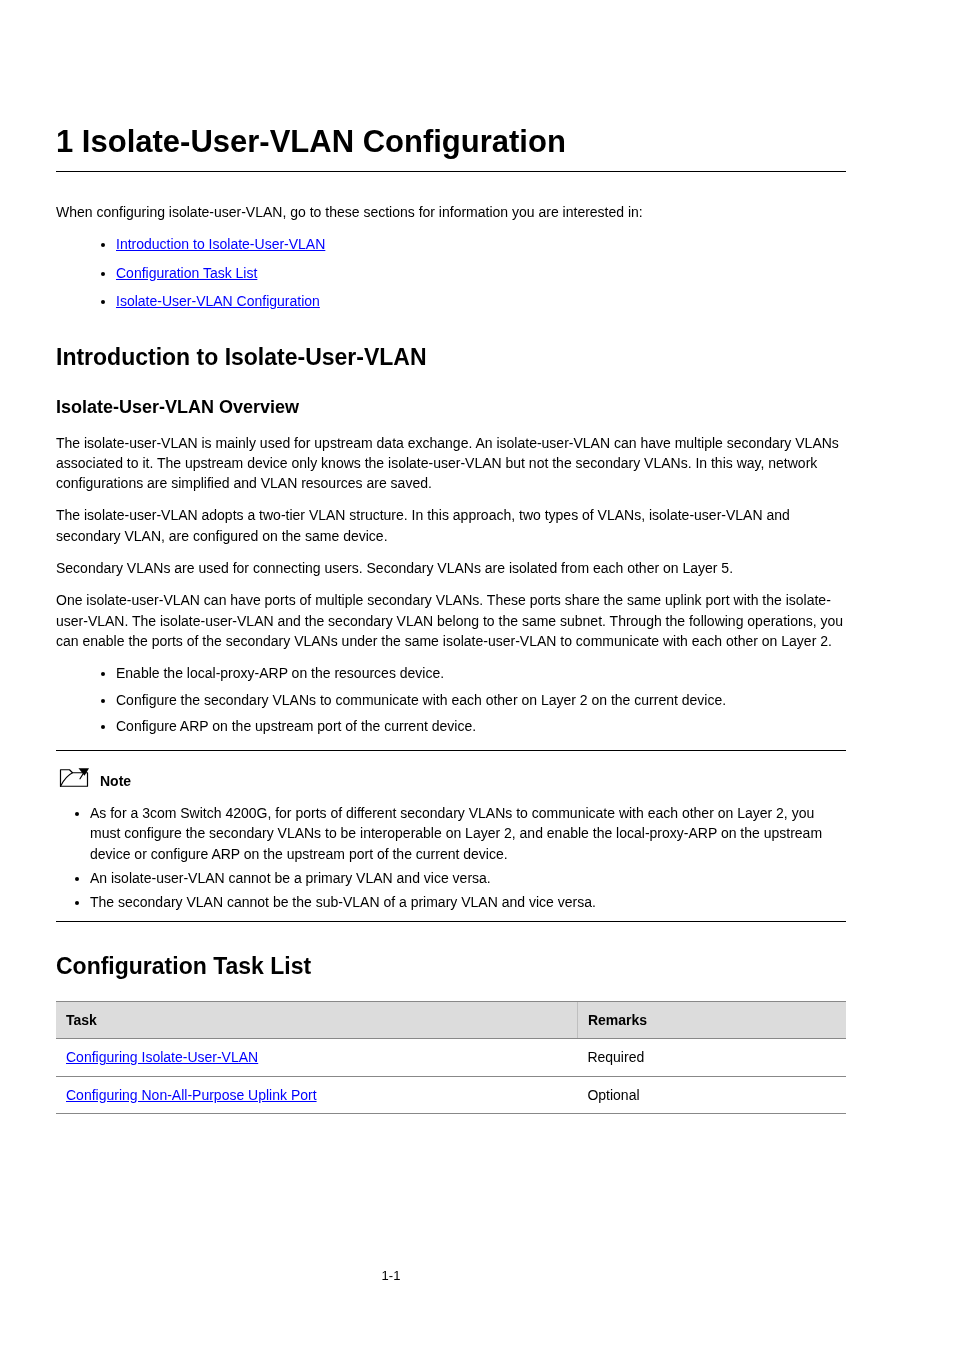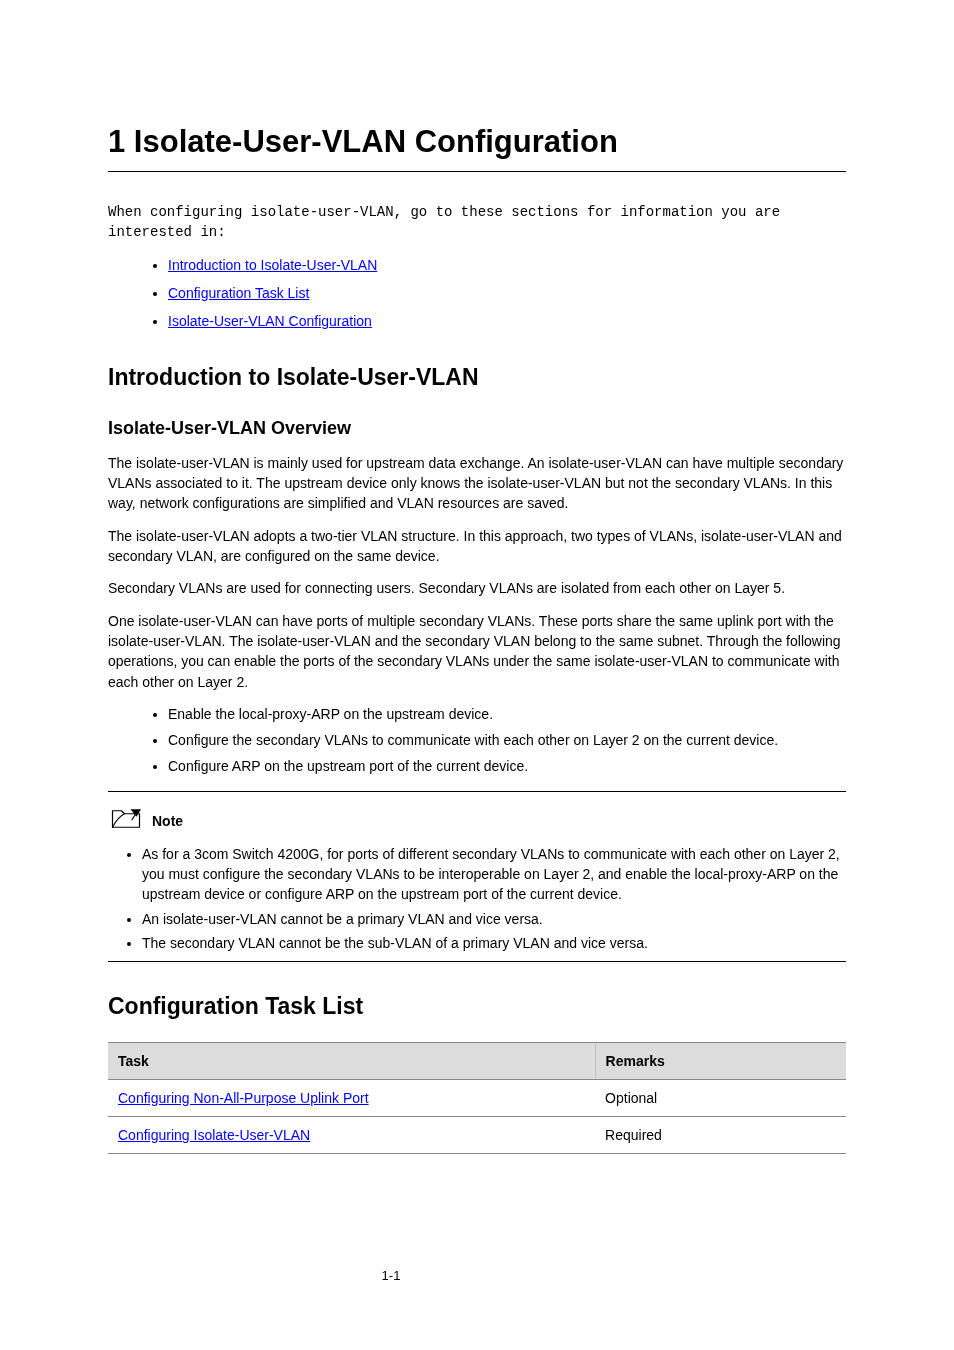--- a/index.html
+++ b/index.html
@@ -11,36 +11,35 @@
     background: #ffffff;
     font-family: Arial, Helvetica, sans-serif;
     color: #000000;
     font-size: 14px;
     line-height: 1.45;
   }
   .page {
     position: relative;
     width: 954px;
     height: 1350px;
-    padding: 120px 108px 0 108px;
+    padding: 120px 108px 0 56px;
     box-sizing: border-box;
   }
   .chapter-title {
     font-size: 31px;
     font-weight: bold;
     margin: 0 0 6px 0;
   }
   .hr-thick {
     border: none;
     border-top: 1.5px solid #000;
     margin: 0 0 30px 0;
   }
   .toc-intro {
     margin: 8px 0 12px 0;
-    font-family: Liberation Mono, monospace;
   }
   .toc-list {
     list-style: disc;
     margin: 0 0 30px 0;
     padding-left: 60px;
   }
   .toc-list li {
     margin: 8px 0;
   }
   .link {
@@ -164,21 +163,21 @@
   <div class="h1">Introduction to Isolate-User-VLAN</div>
 
   <div class="h2">Isolate-User-VLAN Overview</div>
 
   <p>The isolate-user-VLAN is mainly used for upstream data exchange. An isolate-user-VLAN can have multiple secondary VLANs associated to it. The upstream device only knows the isolate-user-VLAN but not the secondary VLANs. In this way, network configurations are simplified and VLAN resources are saved.</p>
   <p>The isolate-user-VLAN adopts a two-tier VLAN structure. In this approach, two types of VLANs, isolate-user-VLAN and secondary VLAN, are configured on the same device.</p>
   <p>Secondary VLANs are used for connecting users. Secondary VLANs are isolated from each other on Layer 5.</p>
   <p>One isolate-user-VLAN can have ports of multiple secondary VLANs. These ports share the same uplink port with the isolate-user-VLAN. The isolate-user-VLAN and the secondary VLAN belong to the same subnet. Through the following operations, you can enable the ports of the secondary VLANs under the same isolate-user-VLAN to communicate with each other on Layer 2.</p>
 
   <ul class="body-list">
-    <li>Enable the local-proxy-ARP on the upstream device.</li>
+    <li>Enable the local-proxy-ARP on the resources device.</li>
     <li>Configure the secondary VLANs to communicate with each other on Layer 2 on the current device.</li>
     <li>Configure ARP on the upstream port of the current device.</li>
   </ul>
 
   <hr class="note-rule-top">
 
   <div class="note-head">
     <span class="note-icon">
       <svg viewBox="0 0 48 34">
         <g fill="none" stroke="#000" stroke-width="1.6" stroke-linecap="round" stroke-linejoin="round">
@@ -206,27 +205,27 @@
   <table class="tasks">
     <thead>
       <tr>
         <th style="width:66%">Task</th>
         <th>Remarks</th>
       </tr>
     </thead>
     <tbody>
       <tr>
         <td>
+          <a href="#" class="link">Configuring Isolate-User-VLAN</a>
+        </td>
+        <td>Required</td>
+      </tr>
+      <tr>
+        <td>
           <a href="#" class="link">Configuring Non-All-Purpose Uplink Port</a>
         </td>
         <td>Optional</td>
       </tr>
-      <tr>
-        <td>
-          <a href="#" class="link">Configuring Isolate-User-VLAN</a>
-        </td>
-        <td>Required</td>
-      </tr>
     </tbody>
   </table>
 
   <div class="page-num">1-1</div>
 </div>
 
 </body></html>

